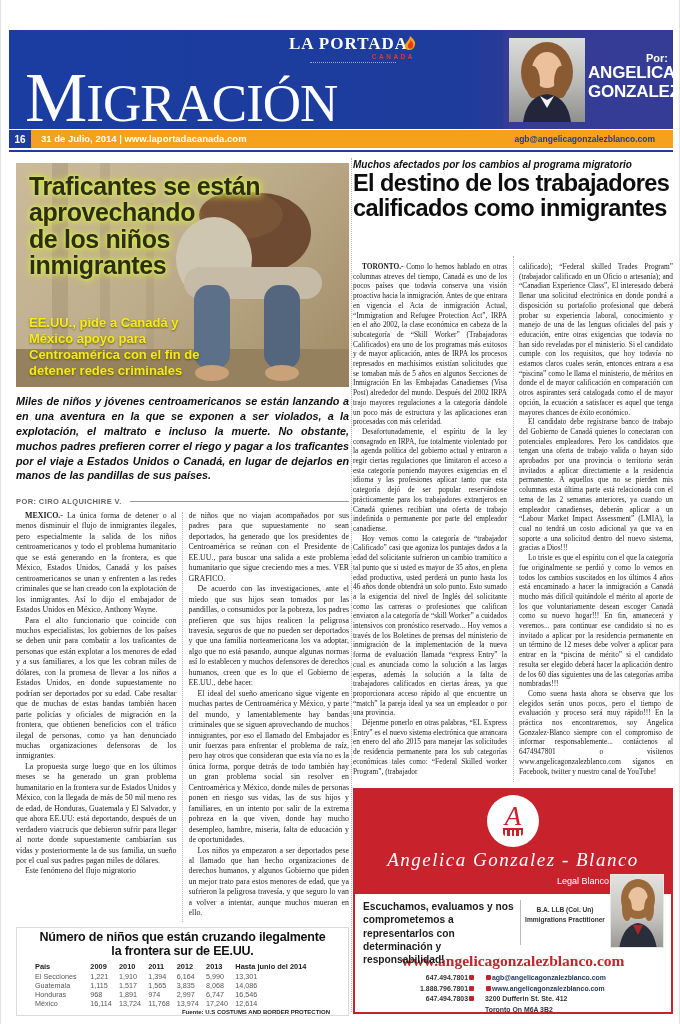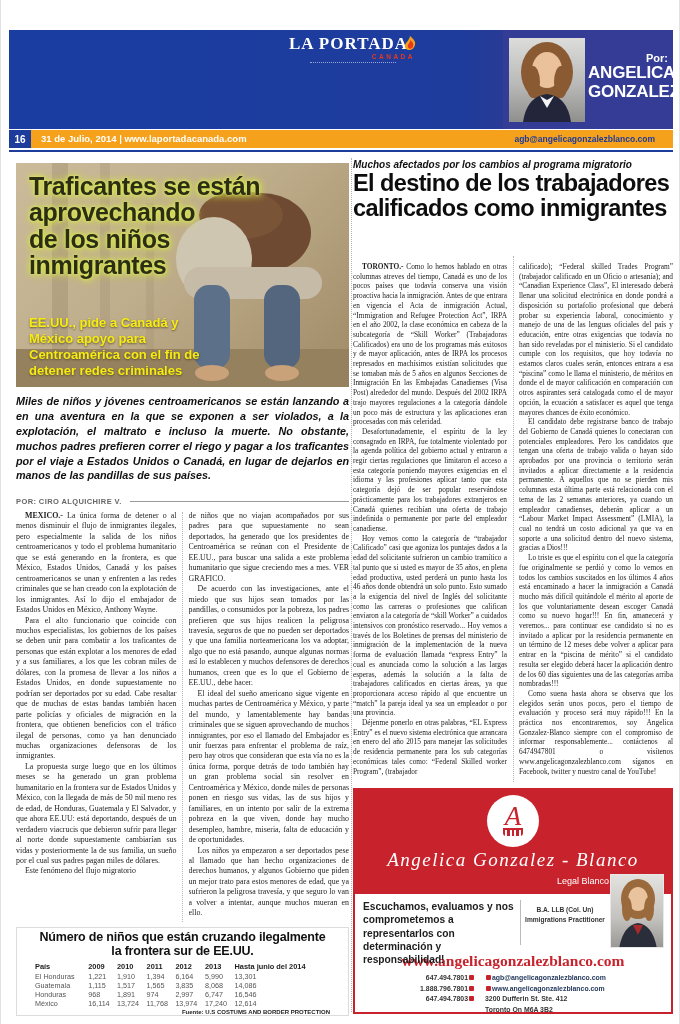--- a/index.html
+++ b/index.html
@@ -126,20 +126,21 @@
   <div class="masthead">
     <div class="mh-right"></div>
     <div class="logo">
       <div class="logo-main"><span>LA PORTADA</span><svg class="logo-flame" width="13" height="15" viewBox="0 0 13 15">
             <path d="M6 0 C9 3 12 5 11 9 C10.3 12 8 14 5 14 C2 14 0.3 11.5 1 9 C2 6 5 5 6 0 Z" fill="#f5a11c"></path>
             <path d="M6.5 4 C8.5 6 9.8 7.5 9.2 10 C8.7 12 7 13 5.5 12.6 C4 12.2 3.4 10.6 4 9 C4.7 7.2 6.2 6.6 6.5 4 Z" fill="#e8391d"></path>
           </svg></div>
       <div class="logo-country">CANADA</div>
       <div class="logo-tagline"></div>
     </div>
+    <div class="section-title"><span class="initial">M</span><span class="rest">IGRACIÓN</span></div>
     <div class="mh-photo">
       <svg width="76" height="84" viewBox="0 0 76 84">
         <ellipse cx="38" cy="34" rx="26" ry="30" fill="#8a5a33"></ellipse>
         <ellipse cx="38" cy="32" rx="15" ry="18" fill="#eac19b"></ellipse>
         <path d="M14 84 Q18 58 38 56 Q58 58 62 84 Z" fill="#23263a"></path>
         <path d="M31 58 L38 70 L45 58 L38 62 Z" fill="#f4f4f4"></path>
         <ellipse cx="24" cy="44" rx="7" ry="16" fill="#8a5a33"></ellipse>
         <ellipse cx="52" cy="44" rx="7" ry="16" fill="#8a5a33"></ellipse>
       </svg>
     </div>
@@ -239,21 +240,21 @@
           <th>2009</th>
           <th>2010</th>
           <th>2011</th>
           <th>2012</th>
           <th>2013</th>
           <th>Hasta junio del 2014</th>
         </tr>
       </thead>
       <tbody>
         <tr>
-          <td>El Honduras</td>
+          <td>El Secciones</td>
             <td>1,221</td>
             <td>1,910</td>
             <td>1,394</td>
             <td>6,164</td>
             <td>5,990</td>
             <td>13,301</td>
         </tr>
         <tr>
           <td>Guatemala</td>
             <td>1,115</td>

